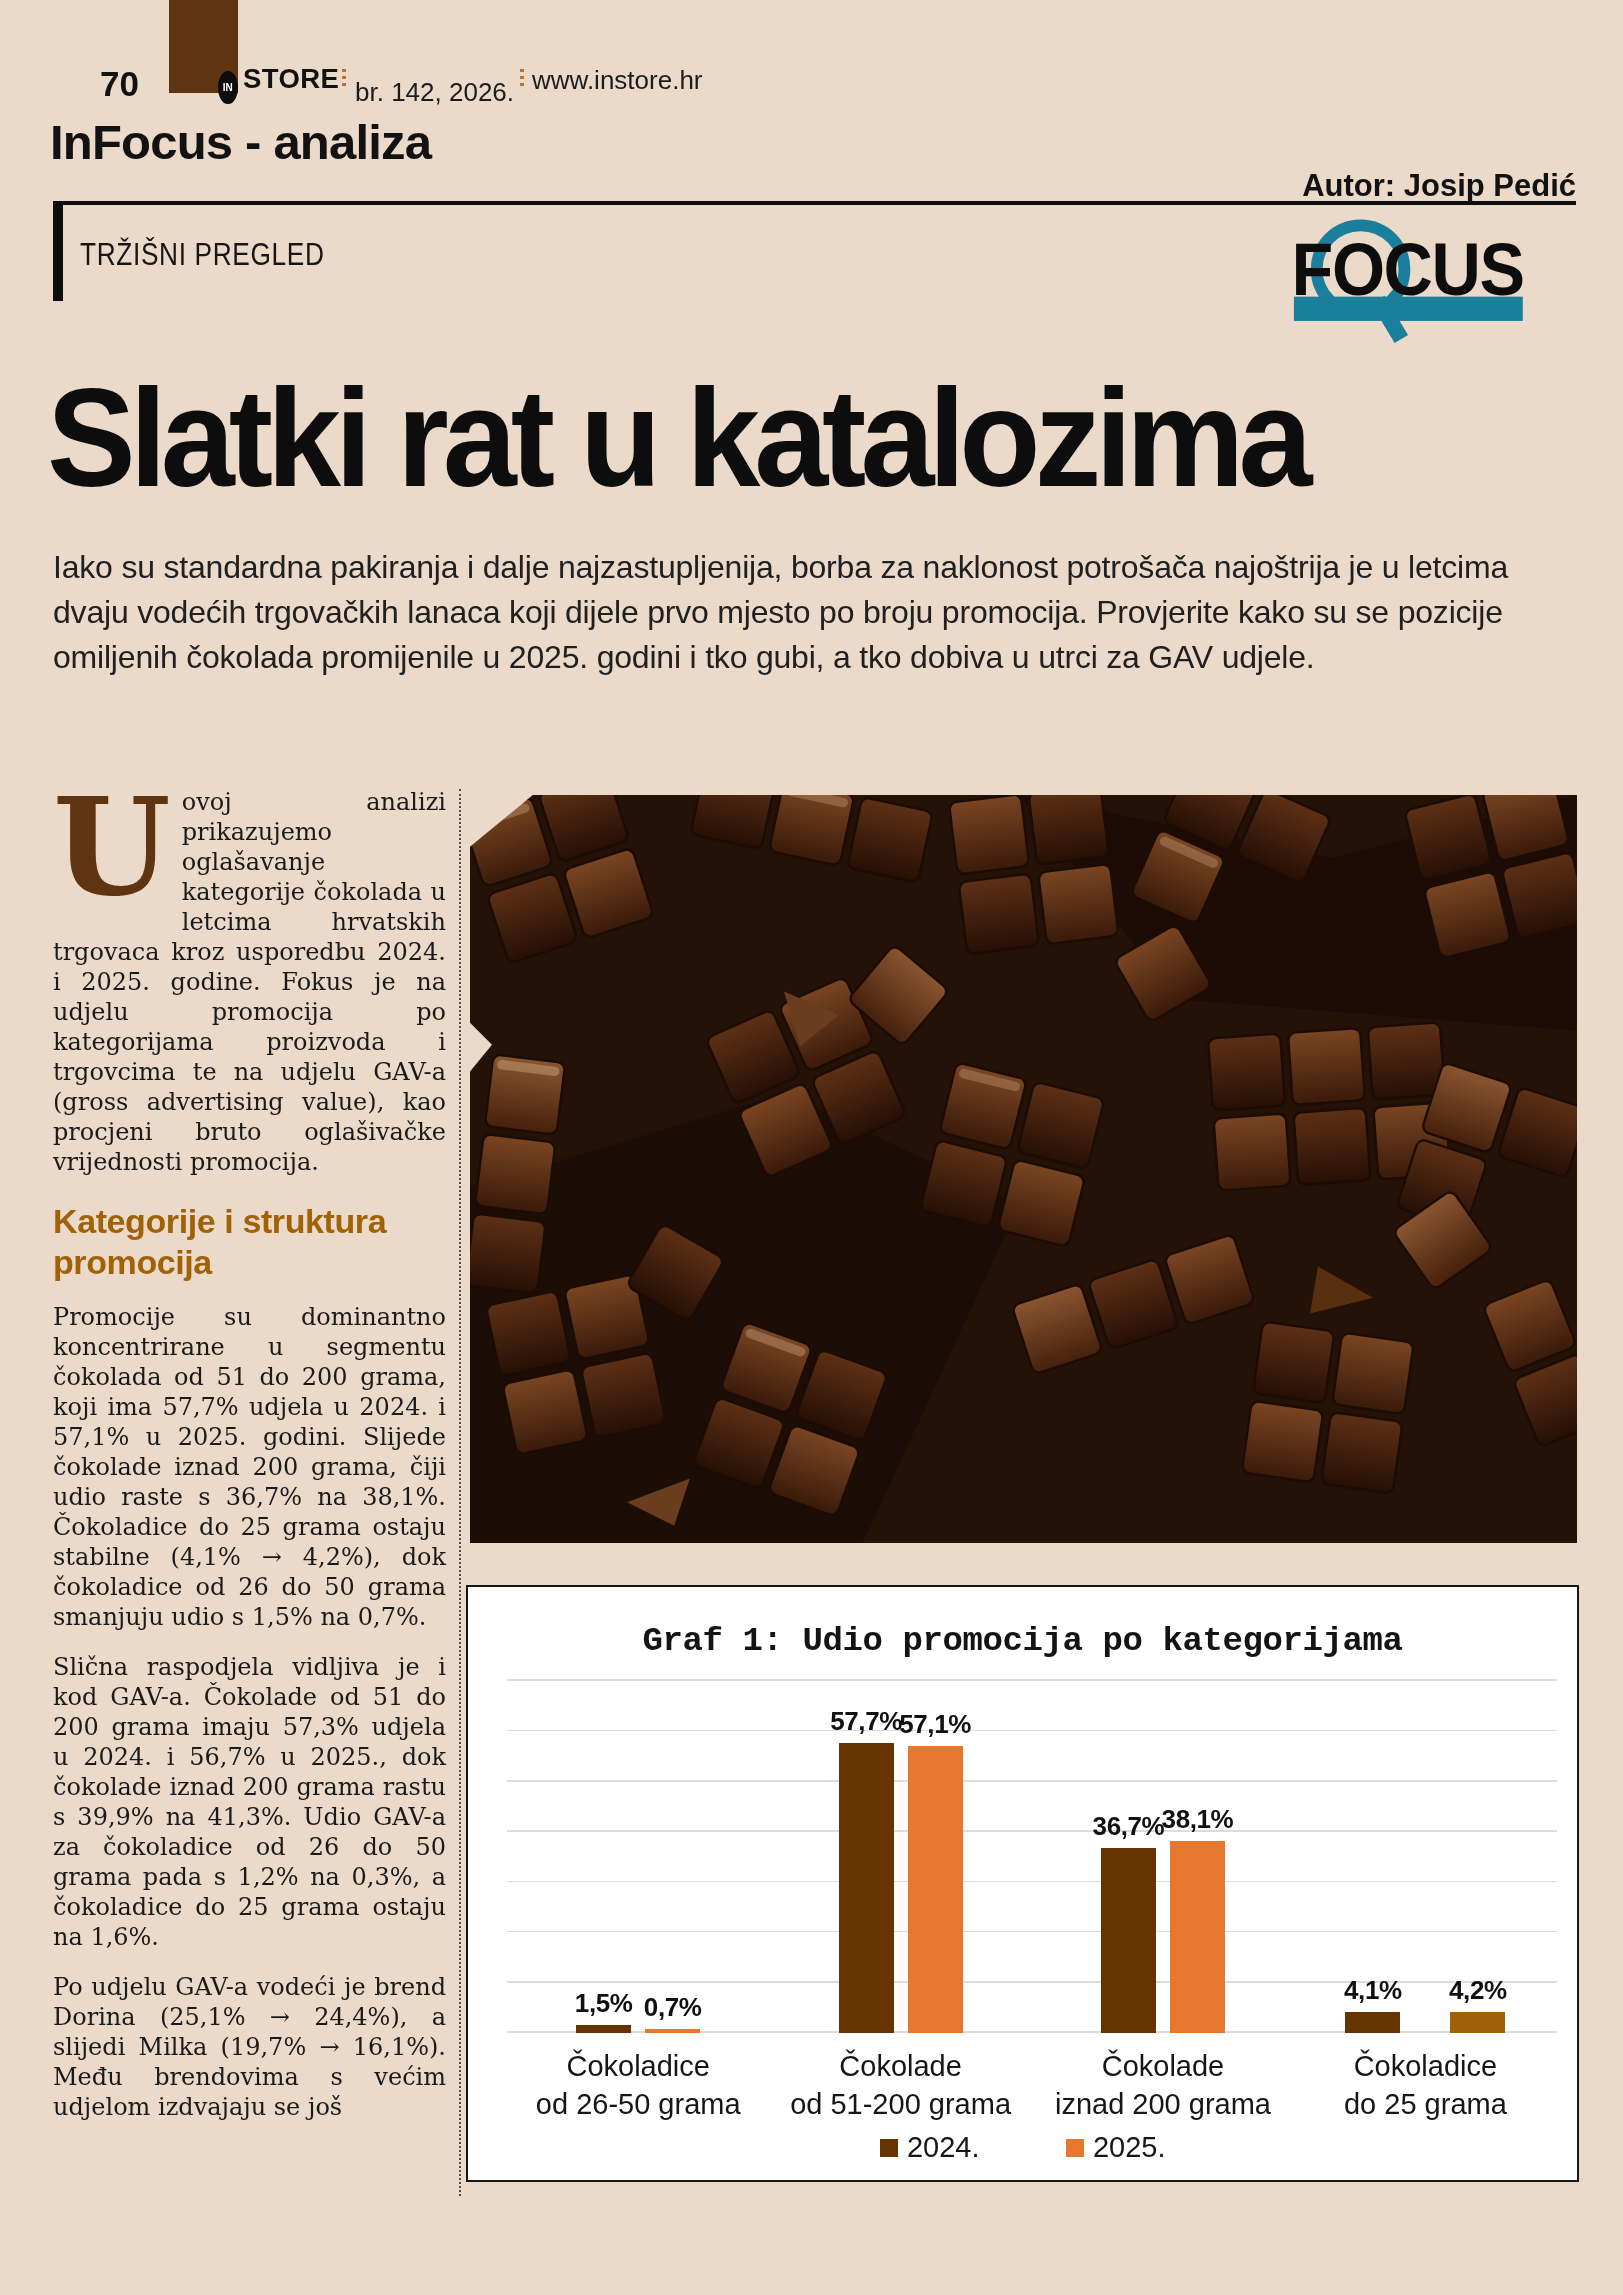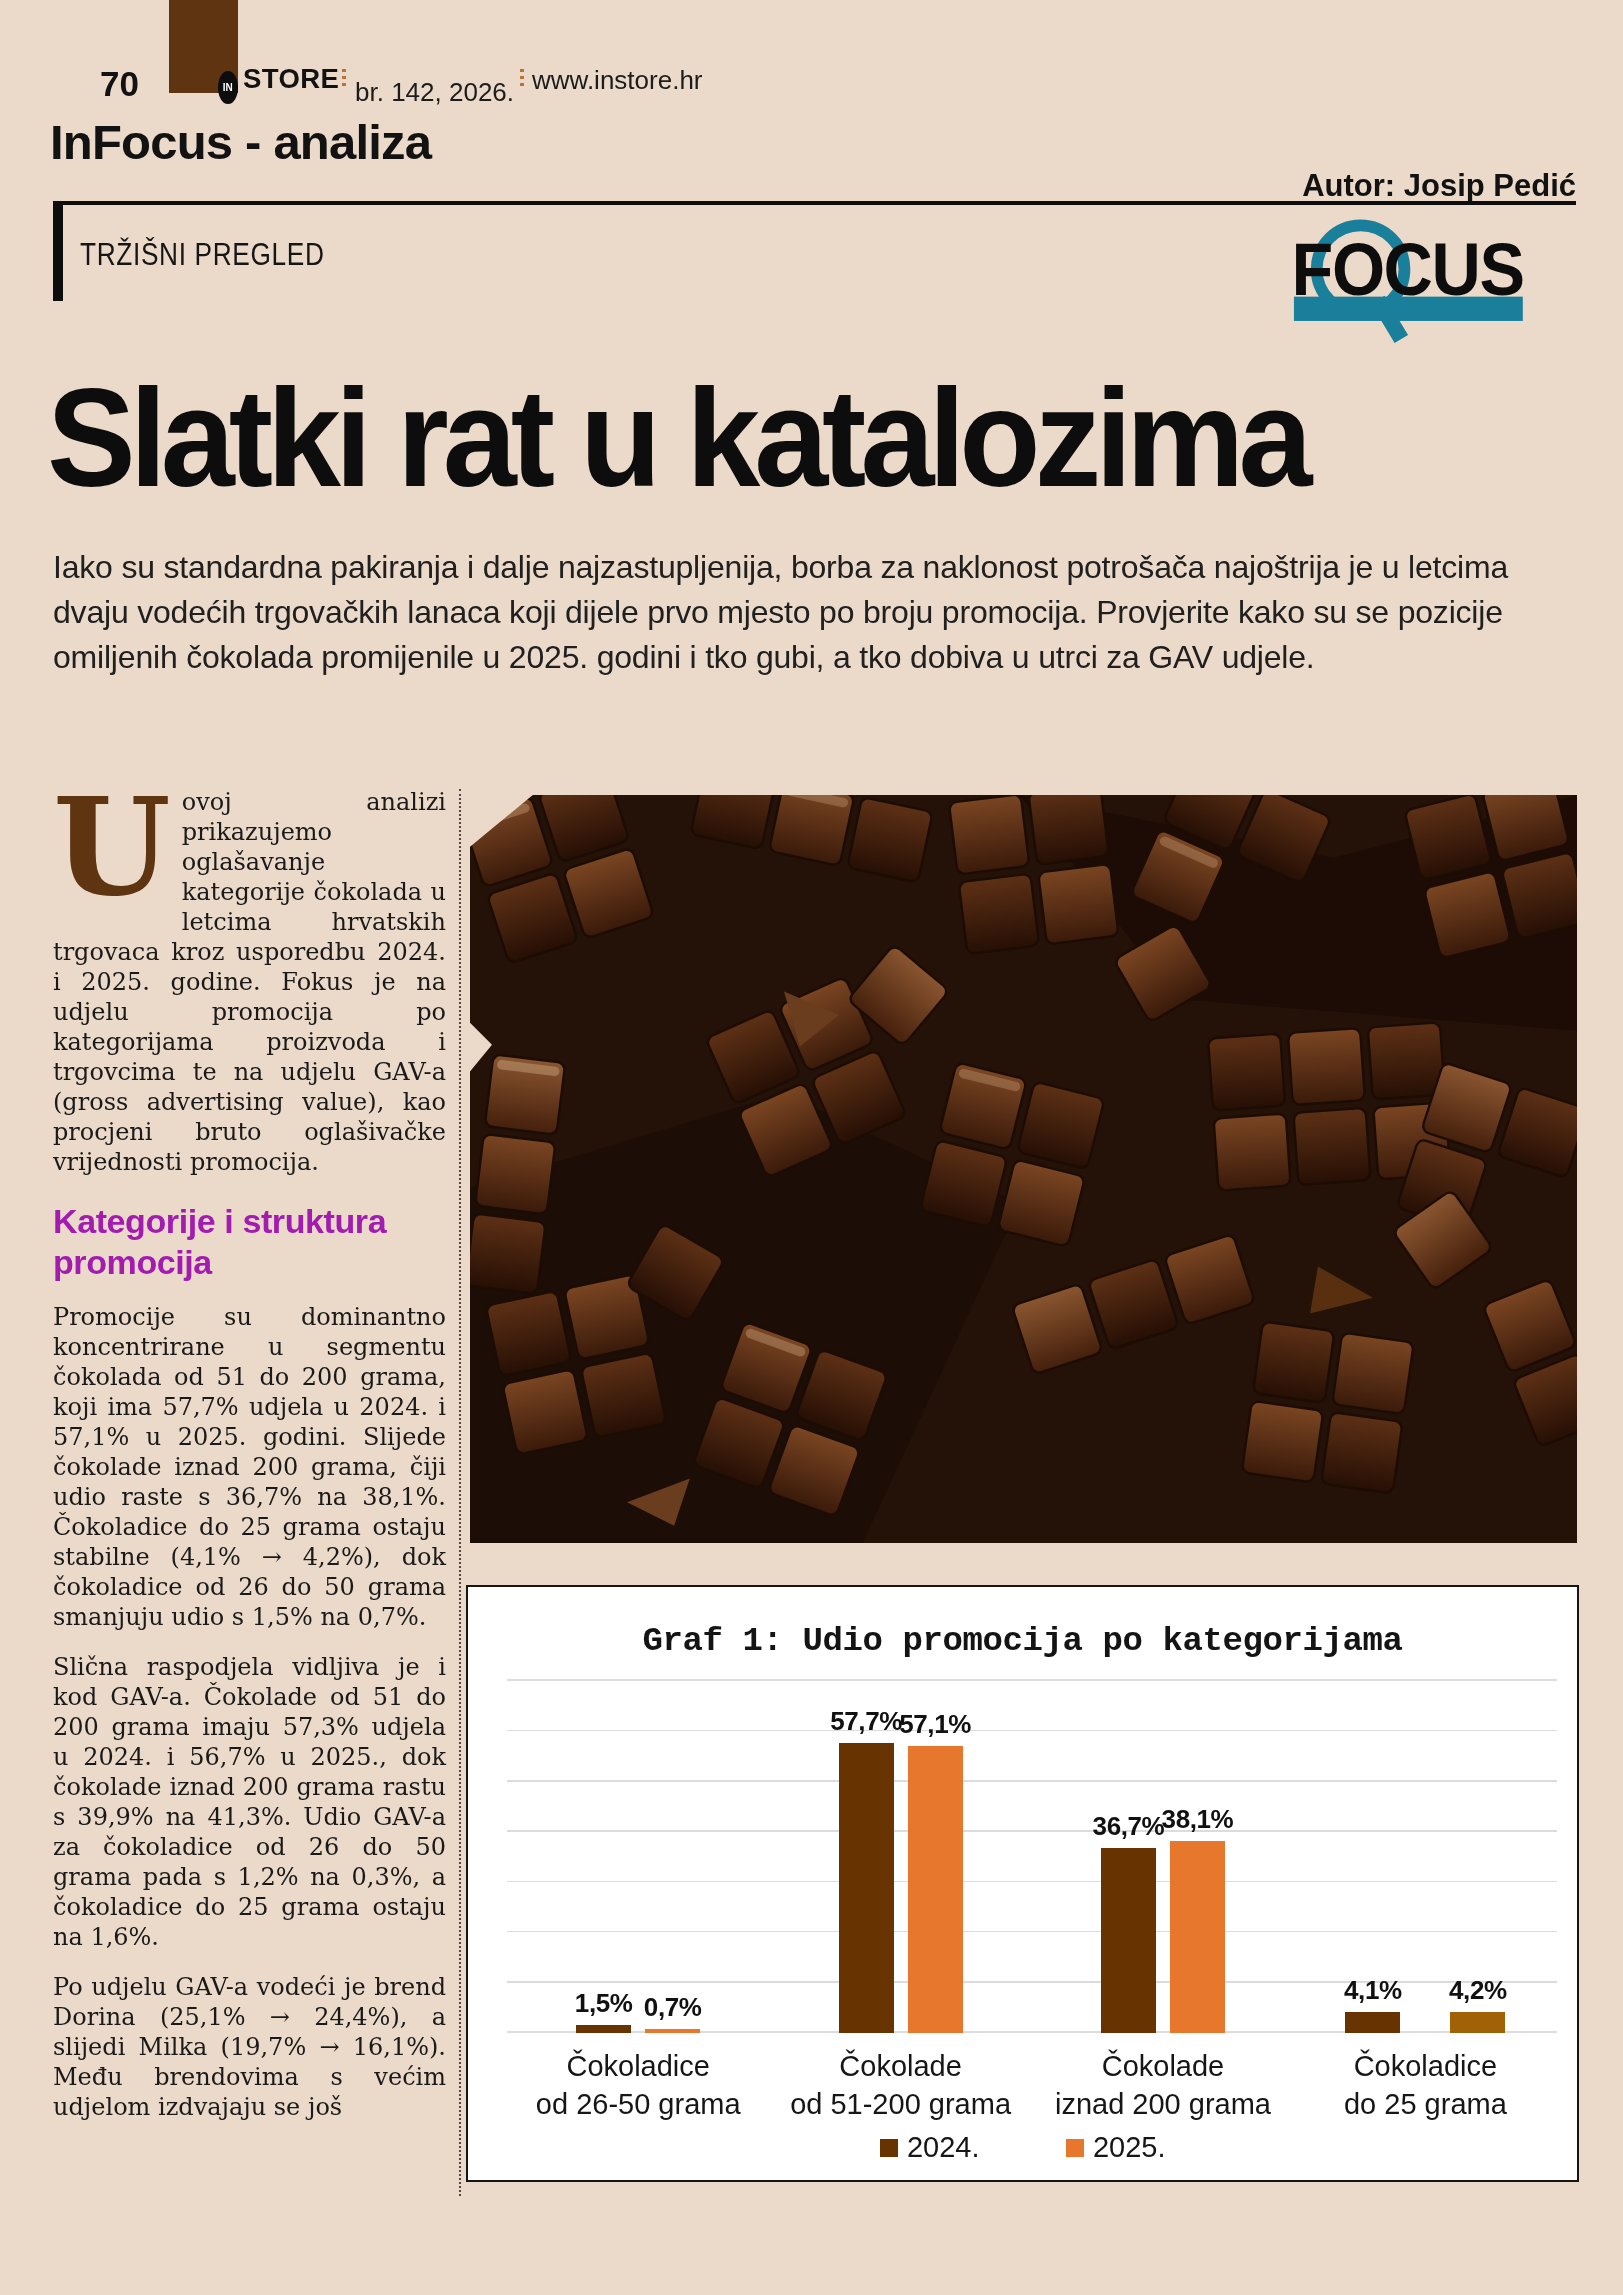--- a/index.html
+++ b/index.html
@@ -30,21 +30,21 @@
 
   
   .main-title{left:47px;top:368px;font-size:140px;font-weight:800;line-height:1;letter-spacing:-6.3px;
               transform:scaleX(.95);transform-origin:left top;white-space:nowrap;color:#0d0d0d;}
   .intro{left:53px;top:545px;width:1533px;font-size:32px;line-height:45px;color:#202020;letter-spacing:-0.2px;}
 
   
   .col{left:53px;top:787px;width:393px;}
   .col p{margin:0 0 20.4px 0;font-family:"DejaVu Serif","Liberation Serif",serif;
          font-size:24px;line-height:30px;text-align:justify;color:#1a1a1a;}
-  .col h3{margin:27px 0 19px 0;font-size:34px;line-height:41px;font-weight:700;letter-spacing:-0.4px;color:#a21caf;}
+  .col h3{margin:27px 0 19px 0;font-size:34px;line-height:41px;font-weight:700;letter-spacing:-0.4px;color:#a16207;}
   .col h3:first-of-type{margin-top:23.6px;}
   .dropcap{float:left;font-family:"DejaVu Serif","Liberation Serif",serif;font-weight:700;
            font-size:135px;line-height:108px;height:119px;color:#5E3411;margin:6.3px 11px 0 0;}
 
   .vdivider{left:459px;top:789px;height:1407px;width:0;border-left:2.4px dotted #4a4a4a;}
 
   
   .photo{left:470px;top:795px;width:1107px;height:748px;}
 
   

